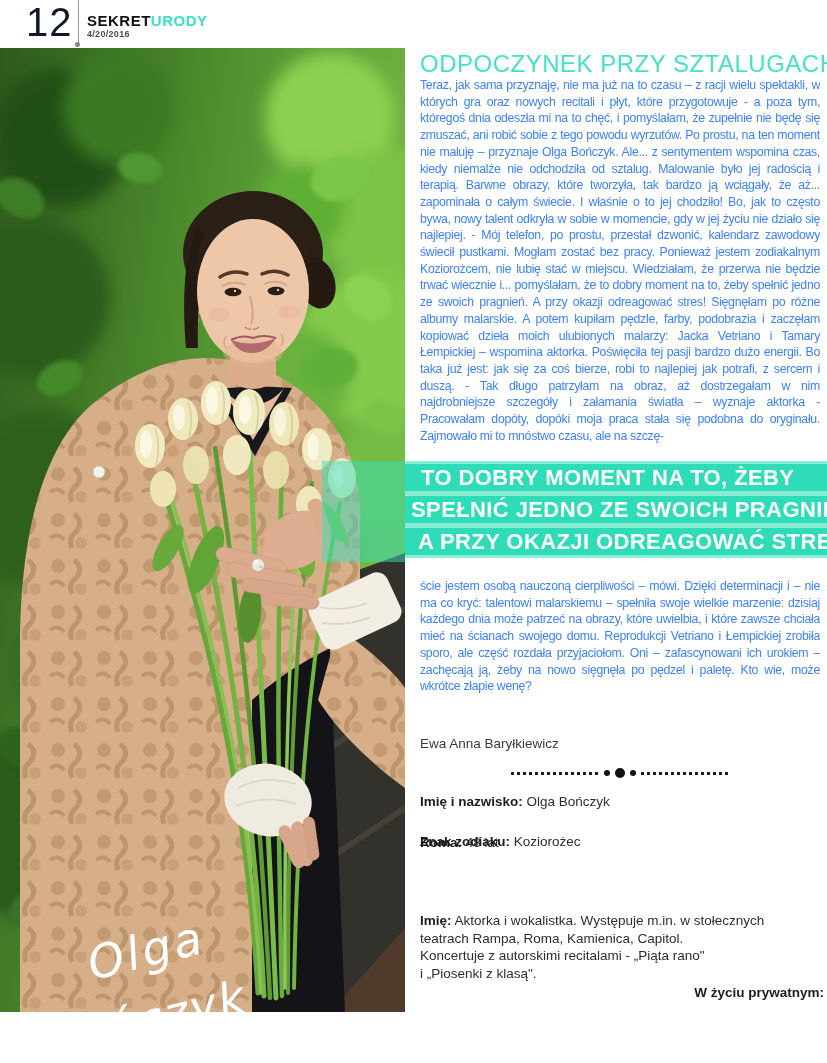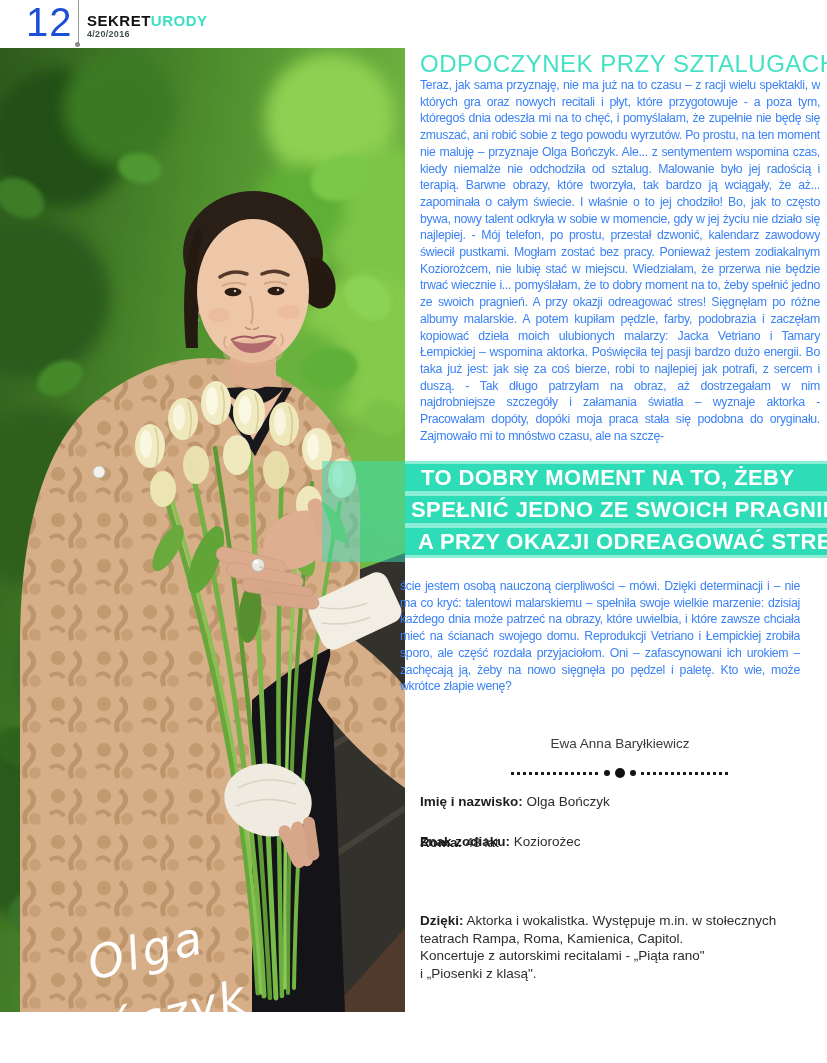--- a/index.html
+++ b/index.html
@@ -3,33 +3,33 @@
 <meta charset="utf-8">
 <style>
   html,body{margin:0;padding:0;}
   body{
     width:827px;height:1063px;position:relative;background:#ffffff;
     font-family:"Liberation Sans",sans-serif;overflow:hidden;
   }
   .abs{position:absolute;}
 
   
-  .page-number{left:26px;top:0px;font-size:40px;font-weight:400;color:#1d4ed8;letter-spacing:1px;}
+  .page-number{left:26px;top:0px;font-size:40px;font-weight:400;color:#0f172a;letter-spacing:1px;}
   .head-rule{left:78px;top:0;width:1px;height:44px;background:#9a9a9a;}
   .head-dot{left:75px;top:42px;width:5px;height:5px;border-radius:50%;background:#8a8a8a;}
   .mag-title{left:87px;top:12px;font-size:15px;font-weight:800;letter-spacing:.5px;color:#121212;}
   .mag-title .teal{color:#3ce0c2;}
   .issue-date{left:87px;top:29px;font-size:9px;font-weight:700;color:#42504c;letter-spacing:.3px;}
 
   
   .headline{left:420px;top:50px;width:404px;font-size:24px;font-weight:500;color:#43e2c4;letter-spacing:.5px;white-space:nowrap;}
   .para{width:400px;font-size:12.3px;line-height:16.7px;letter-spacing:-0.3px;color:#3b82f6;text-align:justify;}
   .para1{left:420px;top:77px;height:384px;overflow:hidden;}
-  .para2{left:400px;top:578px;height:122px;overflow:hidden;}
-  .byline{left:420px;top:736px;width:400px;text-align:center;font-size:13.5px;color:#3a3a3a;}
+  .para2{left:420px;top:578px;height:122px;overflow:hidden;}
+  .byline{left:420px;top:736px;width:400px;text-align:left;font-size:13.5px;color:#3a3a3a;}
 
   
   .pullquote{left:405px;top:461px;width:506px;background:#8aeed6;padding:3px 0;}
   .pq-bar{height:27px;background:#2edcb8;color:#ffffff;font-size:22px;font-weight:600;
           letter-spacing:.4px;line-height:27px;white-space:nowrap;overflow:hidden;}
   .pq-bar + .pq-bar{margin-top:5px;}
   .pq1{padding-left:16px;}
   .pq2{padding-left:6px;}
   .pq3{padding-left:13px;}
 
@@ -275,20 +275,20 @@
 <div class="abs bio-row bio-0">
   <b>Imię i nazwisko:</b> <span class="bio-val">Olga Bończyk</span>
 </div>
 <div class="abs bio-row bio-1">
   <b>Roma:</b> <span class="bio-val">48 lat</span>
 </div>
 <div class="abs bio-row bio-2">
   <b>Znak zodiaku:</b> <span class="bio-val">Koziorożec</span>
 </div>
 <div class="abs bio-row bio-3">
-  <b>Dzięki:</b> <span class="bio-val">Aktorka i wokalistka. Występuje m.in. w stołecznych
+  <b>Imię:</b> <span class="bio-val">Aktorka i wokalistka. Występuje m.in. w stołecznych
 teatrach Rampa, Roma, Kamienica, Capitol.
 Koncertuje z autorskimi recitalami - „Piąta rano"
 i „Piosenki z klasą".</span>
 </div>
 <div class="abs bio-row bio-4 stacked">
-  
+  <b>W życiu prywatnym:</b>
 </div>
 
 </body></html>

